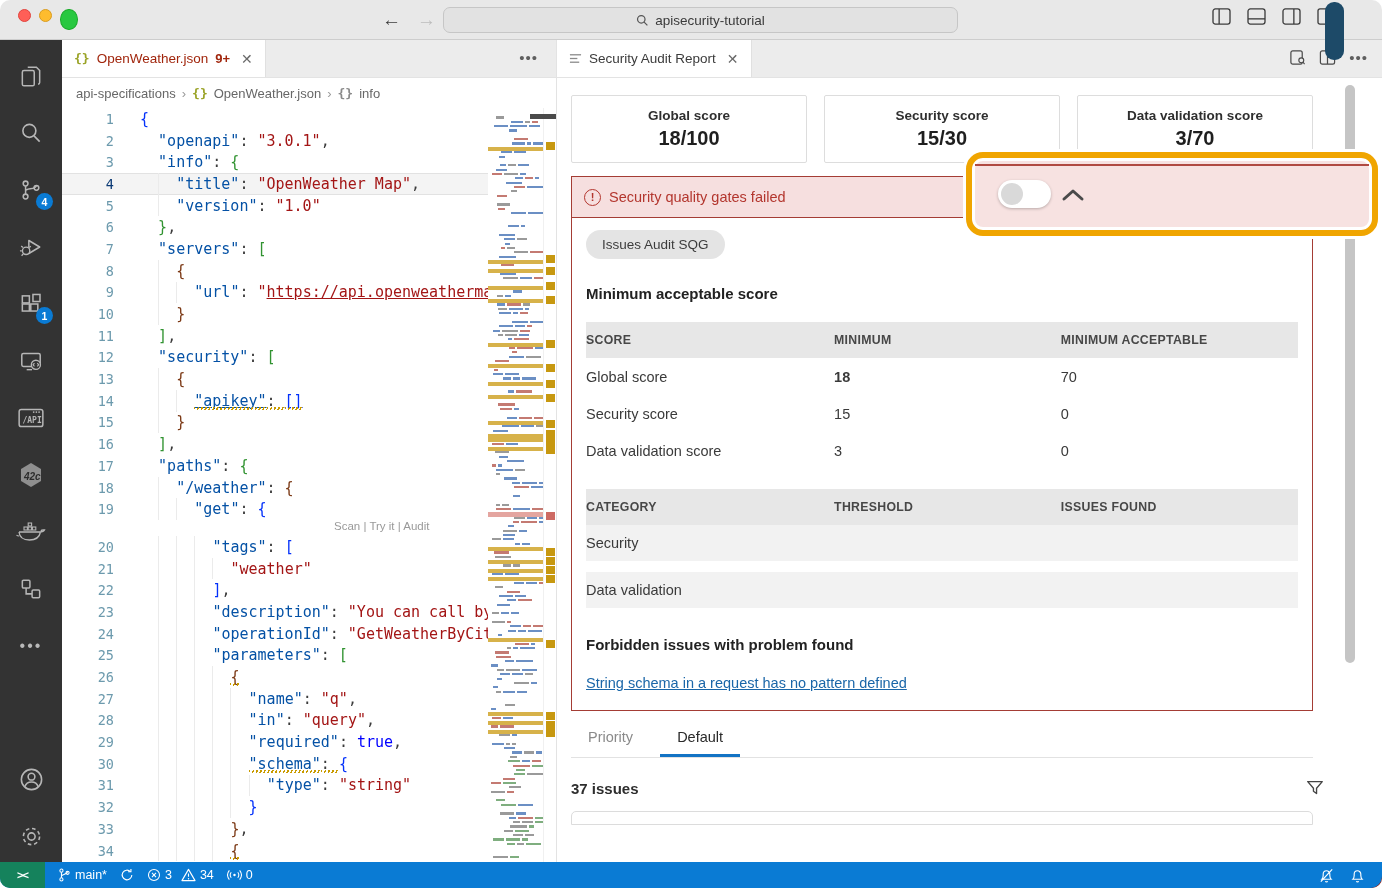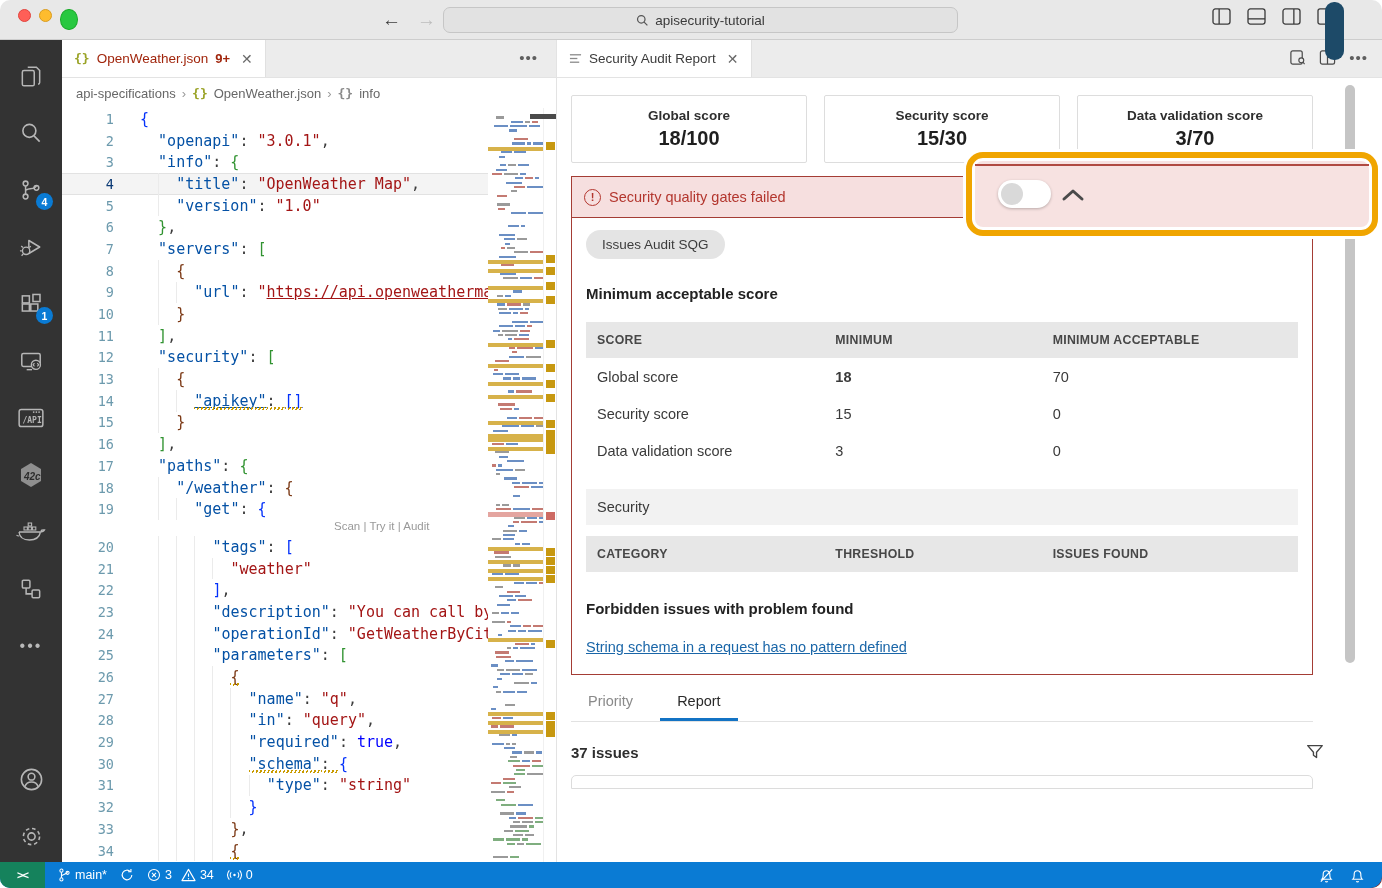--- a/index.html
+++ b/index.html
@@ -92,21 +92,21 @@
   .card-label { font-size:13.5px; font-weight:bold; color:#2f2f2f; }
   .card-value { font-size:20px; font-weight:bold; color:#1f1f1f; }
 
   .sqg-box { width:742px; border:1px solid #a43d35; margin-top:13px; background:#fff; }
   .sqg-banner { height:41px; background:#f6dfdf; border-bottom:1px solid #a43d35; display:flex; align-items:center; gap:8px; padding-left:12px; color:#b3362e; font-size:14.5px; }
   .bang { width:17px; height:17px; border-radius:50%; border:1.4px solid #b3362e; display:flex; align-items:center; justify-content:center; font-size:11px; font-weight:bold; }
   .sqg-inner { padding:12px 14px 18px 14px; }
   .chip { display:inline-block; background:#e4e4e4; color:#3c3c3c; border-radius:15px; padding:7px 16px; font-size:13.5px; }
   .sec-h { font-size:15px; font-weight:bold; color:#222; margin-top:26px; }
   .tbl { margin-top:20px; width:100%; }
-  .trow { display:grid; grid-template-columns:34% 31% 35%; align-items:center; height:37px; font-size:14.5px; color:#3a3a3a; padding-left:11px; }
+  .trow { display:grid; grid-template-columns:34% 31% 35%; align-items:center; height:37px; font-size:14.5px; color:#3a3a3a; padding-left:0;gap:6px; }
   .trow.head { background:#e7e7e7; height:36px; font-size:12.3px; font-weight:bold; color:#474747; letter-spacing:.3px; }
   .trow.shade { background:#f2f2f2; height:36px; margin-bottom:11px; }
   .cur-bold { font-weight:bold; }
   .flink { display:inline-block; margin-top:22px; color:#1a66a8; font-size:14.5px; text-decoration:underline; cursor:pointer; }
 
   .ptabs { display:flex; gap:10px; margin-top:10px; width:742px; border-bottom:1px solid #e2e2e2; }
   .ptab { padding:8px 17px 9px; font-size:14.5px; color:#8a8a8a; cursor:pointer; }
   .ptab.on { color:#2a2a2a; border-bottom:3px solid #1373c4; }
   .issues-row { width:742px; margin-top:20px; display:flex; align-items:center; justify-content:space-between; }
   .issues-count { font-size:15px; font-weight:bold; color:#2e2e2e; }
@@ -944,39 +944,44 @@
                   <span>15</span>
                   <span>0</span>
                 </div>
                 <div class="trow">
                   <span>Data validation score</span>
                   <span>3</span>
                   <span>0</span>
                 </div>
               </div>
             <div class="tbl">
+                <div class="trow head">
+                  <span>CATEGORY</span>
+                  <span>THRESHOLD</span>
+                  <span>ISSUES FOUND</span>
+                </div>
                 <div class="trow shade">
                   <span>Security</span>
                   <span></span>
                   <span></span>
                 </div>
-                <div class="trow head">
-                  <span>CATEGORY</span>
-                  <span>THRESHOLD</span>
-                  <span>ISSUES FOUND</span>
+                <div class="trow shade">
+                  <span>Data validation</span>
+                  <span></span>
+                  <span></span>
                 </div>
               </div>
             <div class="sec-h" style="margin-top:28px;">Forbidden issues with problem found</div>
             <a class="flink">String schema in a request has no pattern defined</a>
           </div>
         </div>
 
         <div class="ptabs">
             <div class="ptab">Priority</div>
-            <div class="ptab on">Report</div>
+            <div class="ptab on">Default</div>
           </div>
 
         <div class="issues-row">
           <span class="issues-count">37 issues</span>
           <svg class="funnel" width="20" height="20" viewBox="0 0 22 22">
               <path d="M3 4h16l-6.3 7.2V17l-3.4-2.4v-3.4z" fill="none" stroke="#444" stroke-width="1.5" stroke-linejoin="round"></path>
             </svg>
         </div>
         <div class="issue-box"></div>
       </div>

